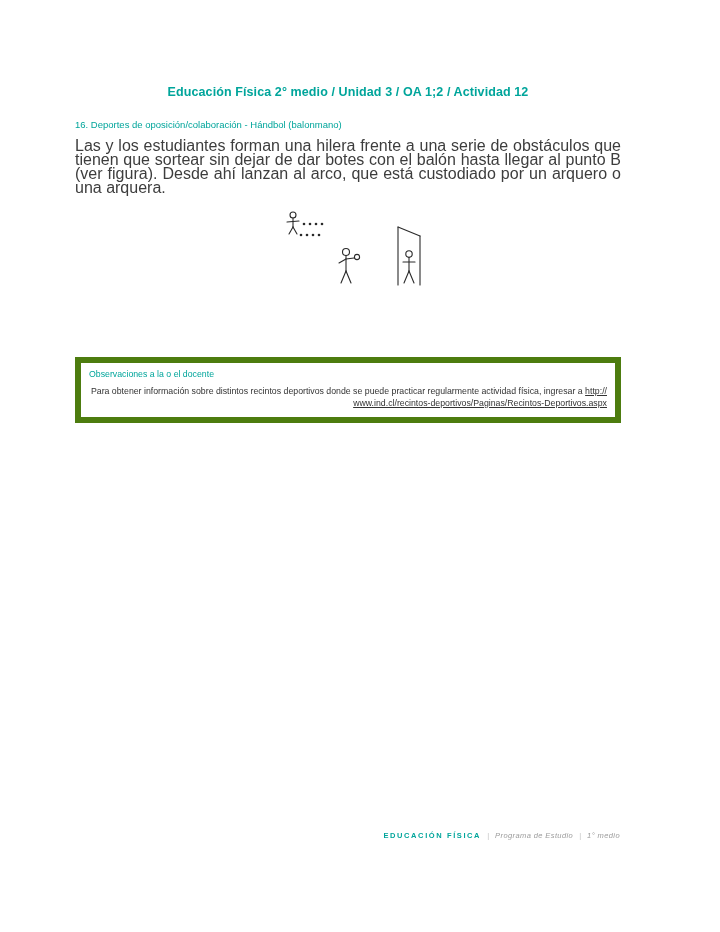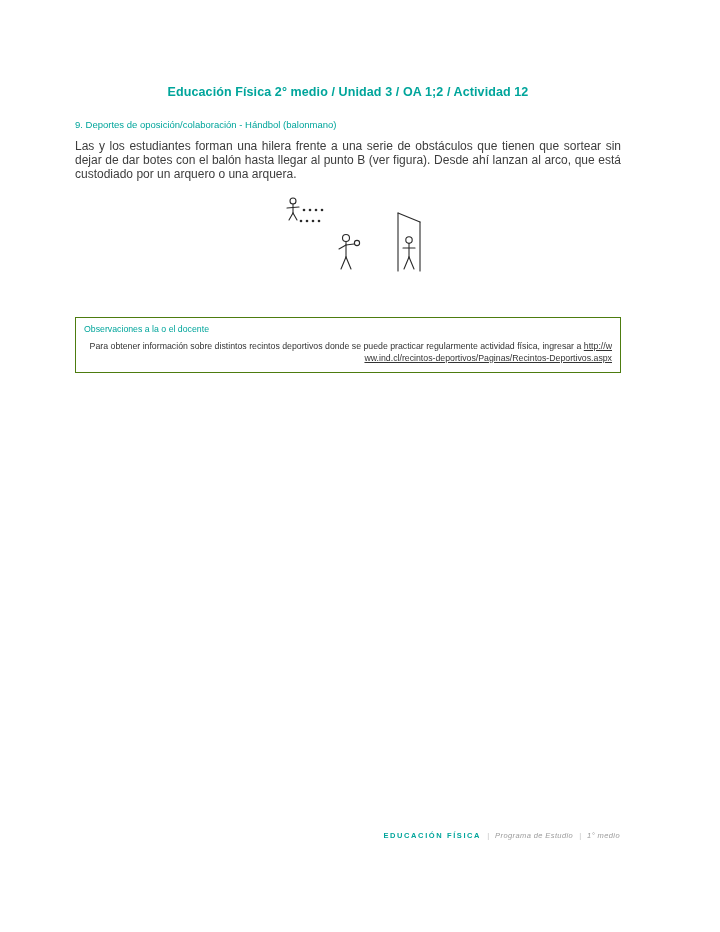--- a/index.html
+++ b/index.html
@@ -31,34 +31,34 @@
   }
   .activity-heading {
     margin-top: 20px;
     color: var(--accent);
     font-size: 9.5px;
     font-weight: normal;
   }
   .body-paragraph {
     margin-top: 9px;
     color: var(--text);
-    font-size: 12px;
+    font-size: 16px;
     line-height: 14px;
     text-align: justify;
   }
   .figure-wrap {
     margin-top: 14px;
     margin-left: 205px;
     width: 160px;
     height: 88px;
   }
   .figure-wrap svg { display: block; }
   .obs-box {
-    margin-top: 34px;
-    border: 1px solid #4d7c0f;
+    margin-top: 60px;
+    border: 6px solid #4d7c0f;
     padding: 6px 8px 8px 8px;
   }
   .obs-heading {
     color: var(--accent);
     font-size: 8.75px;
     margin-bottom: 6px;
   }
   .obs-text {
     color: #333333;
     font-size: 8.75px;
@@ -94,21 +94,21 @@
   .stick-fill { fill: #2a2a2a; }
 </style>
 </head>
 <body>
 
 <div class="page">
   <div class="content">
 
     <div class="doc-title">Educación Física 2° medio / Unidad 3 / OA 1;2 / Actividad 12</div>
 
-    <div class="activity-heading">9. Deportes de oposición/colaboración - Hándbol (balonmano)</div>
+    <div class="activity-heading">16. Deportes de oposición/colaboración - Hándbol (balonmano)</div>
 
     <div class="body-paragraph">Las y los estudiantes forman una hilera frente a una serie de obstáculos que tienen que sortear sin dejar de dar botes con el balón hasta llegar al punto B (ver figura). Desde ahí lanzan al arco, que está custodiado por un arquero o una arquera.</div>
 
     <div class="figure-wrap">
       <svg width="160" height="88" viewBox="0 0 160 88">
 
         <g>
           <circle class="stick" cx="13" cy="6" r="3"></circle>
           <line class="stick" x1="13" y1="9" x2="13" y2="18"></line>
           <line class="stick" x1="7" y1="13" x2="19" y2="12"></line>

